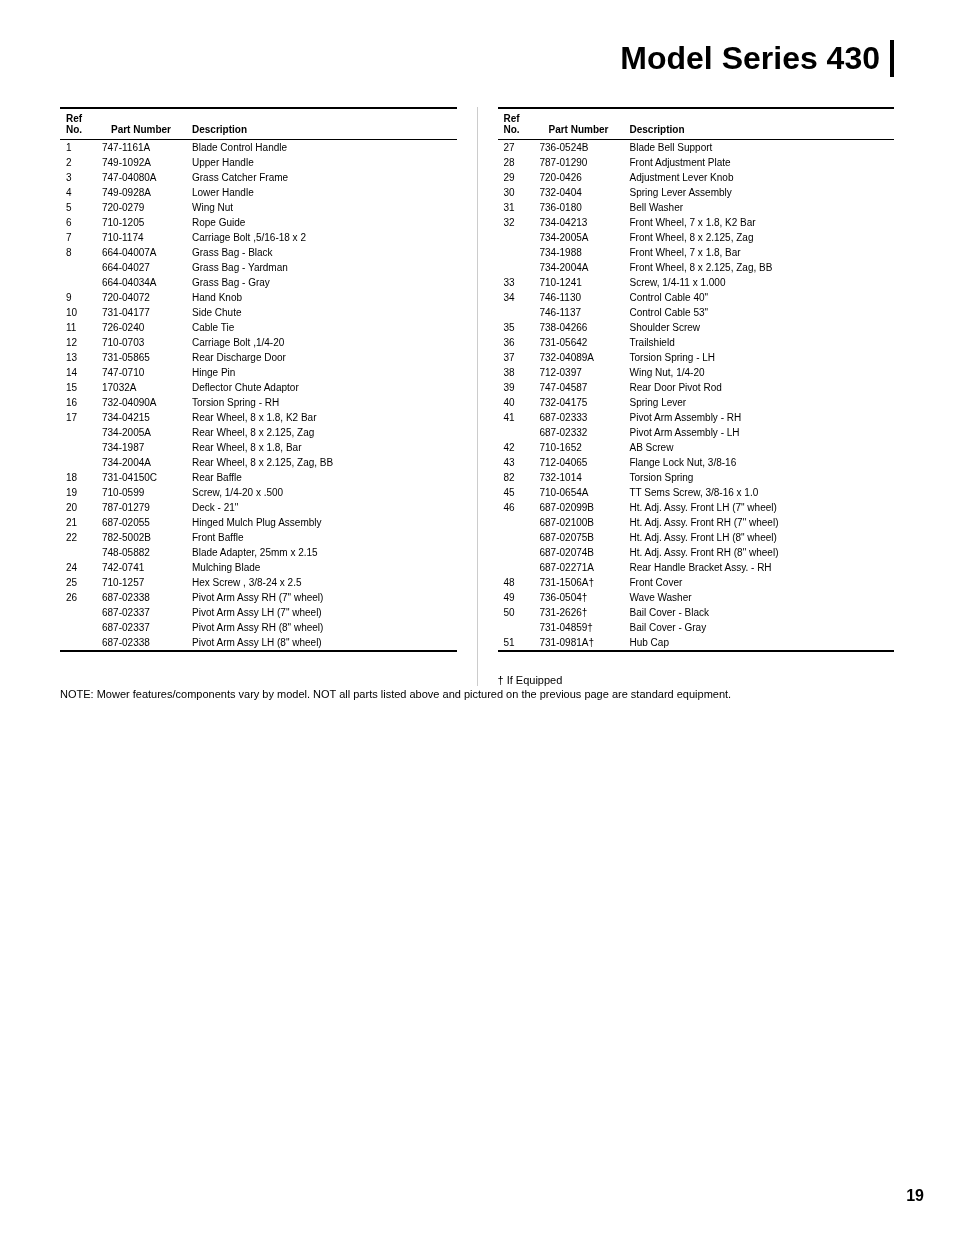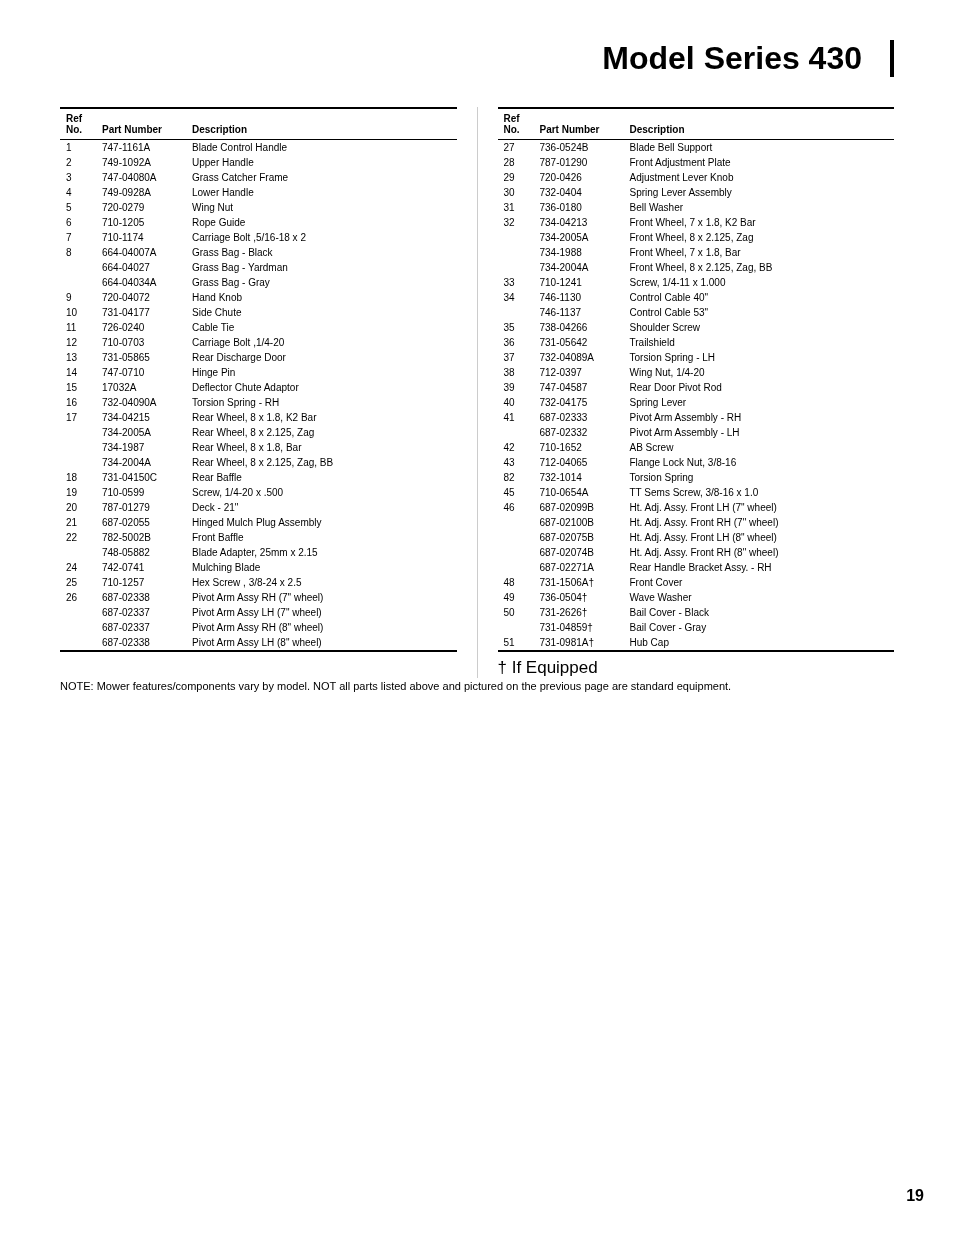--- a/index.html
+++ b/index.html
@@ -9,21 +9,21 @@
       width: 954px;
       min-height: 1235px;
       position: relative;
       padding: 40px 60px 40px 60px;
     }
     .page-title {
       text-align: right;
       font-size: 32px;
       font-weight: bold;
       margin-bottom: 30px;
-      padding-right: 28px;
+      padding-right: 10px;
       border-right: 4px solid #000;
     }
     .tables-wrapper {
       display: flex;
       gap: 20px;
       align-items: flex-start;
     }
     .table-section {
       flex: 1;
     }
@@ -38,20 +38,21 @@
       border-bottom: 1px solid #000;
       padding: 4px 6px;
       text-align: left;
       vertical-align: bottom;
     }
     thead th:first-child {
       width: 36px;
     }
     thead th:nth-child(2) {
       width: 90px;
+      text-align: center;
     }
     tbody td {
       padding: 2px 6px;
       vertical-align: top;
       border: none;
     }
     tbody tr:last-child td {
       border-bottom: 1px solid #000;
     }
     tbody td:first-child {
@@ -61,22 +62,22 @@
       width: 90px;
     }
     .divider-bottom {
       border-bottom: 2px solid #000;
     }
     .note {
       font-size: 11px;
       line-height: 1.5;
     }
     .footnote {
-      font-size: 17px;
-      margin-top: 6px;
+      font-size: 11px;
+      margin-top: 22px;
     }
     .page-number {
       position: absolute;
       bottom: 30px;
       right: 30px;
       font-size: 16px;
       font-weight: bold;
     }
     .separator {
       width: 1px;

